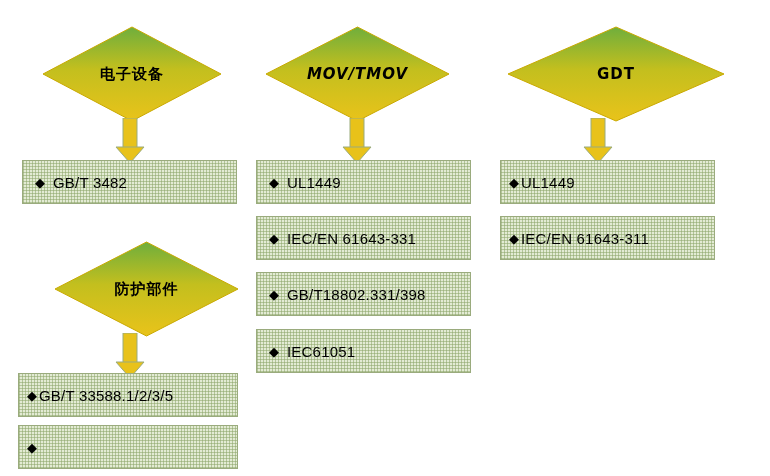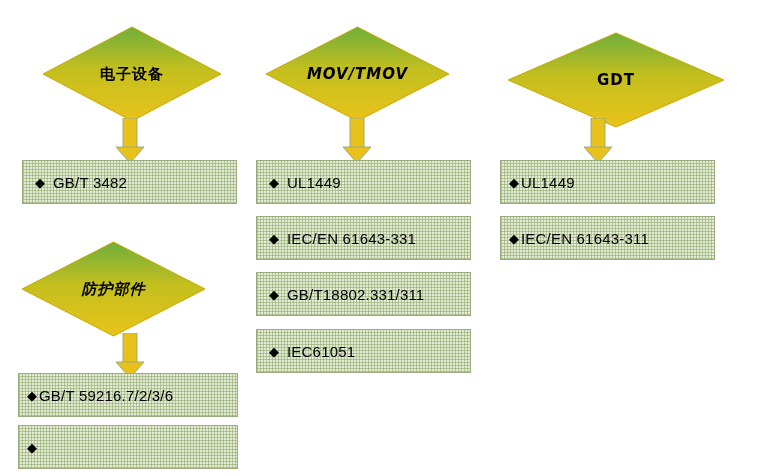--- a/index.html
+++ b/index.html
@@ -136,28 +136,28 @@
   <div class="box" style="left:256px; top:160px; width:215px; height:44px;">
     <span class="bullet">◆</span>
     <span class="btext">UL1449</span>
   </div>
   <div class="box" style="left:256px; top:216px; width:215px; height:44px;">
     <span class="bullet">◆</span>
     <span class="btext">IEC/EN 61643-331</span>
   </div>
   <div class="box" style="left:256px; top:272px; width:215px; height:44px;">
     <span class="bullet">◆</span>
-    <span class="btext">GB/T18802.331/311</span>
+    <span class="btext">GB/T18802.331/398</span>
   </div>
   <div class="box" style="left:256px; top:329px; width:215px; height:44px;">
     <span class="bullet">◆</span>
     <span class="btext">IEC61051</span>
   </div>
 
-  <div class="diamond" style="left:507px; top:32px; width:218px; height:96px;">
+  <div class="diamond" style="left:507px; top:26px; width:218px; height:96px;">
     <svg width="218" height="96" viewBox="0 0 218 96">
       <defs>
         <linearGradient id="dg3" x1="0" y1="0" x2="0" y2="1">
           <stop offset="0%" stop-color="#6fae3c"></stop>
           <stop offset="45%" stop-color="#c3bf1e"></stop>
           <stop offset="100%" stop-color="#e9c31a"></stop>
         </linearGradient>
       </defs>
       <polygon points="109,1 217,48 109,95 1,48" fill="url(#dg3)" stroke="#c9a900" stroke-width="1"></polygon>
     </svg>
@@ -173,21 +173,21 @@
 
   <div class="box tight" style="left:500px; top:160px; width:215px; height:44px;">
     <span class="bullet">◆</span>
     <span class="btext">UL1449</span>
   </div>
   <div class="box tight" style="left:500px; top:216px; width:215px; height:44px;">
     <span class="bullet">◆</span>
     <span class="btext">IEC/EN 61643-311</span>
   </div>
 
-  <div class="diamond" style="left:21px; top:241px; width:185px; height:96px;font-style:italic;">
+  <div class="diamond" style="left:54px; top:241px; width:185px; height:96px;">
     <svg width="185" height="96" viewBox="0 0 185 96">
       <defs>
         <linearGradient id="dg4" x1="0" y1="0" x2="0" y2="1">
           <stop offset="0%" stop-color="#6fae3c"></stop>
           <stop offset="45%" stop-color="#c3bf1e"></stop>
           <stop offset="100%" stop-color="#e9c31a"></stop>
         </linearGradient>
       </defs>
       <polygon points="92.5,1 184,48 92.5,95 1,48" fill="url(#dg4)" stroke="#c9a900" stroke-width="1"></polygon>
     </svg>
@@ -196,19 +196,19 @@
 
   <div class="arrow" style="left:112px; top:333px; width:36px; height:46px;">
     <svg width="36" height="46" viewBox="0 0 36 46">
       <rect x="11" y="0" width="14" height="30" fill="#e8c21a" stroke="#9aab7d" stroke-width="1"></rect>
       <polygon points="4,29 32,29 18,45" fill="#e8c21a" stroke="#9aab7d" stroke-width="1"></polygon>
     </svg>
   </div>
 
   <div class="box tight" style="left:18px; top:373px; width:220px; height:44px;">
     <span class="bullet">◆</span>
-    <span class="btext">GB/T 59216.7/2/3/6</span>
+    <span class="btext">GB/T 33588.1/2/3/5</span>
   </div>
   <div class="box tight" style="left:18px; top:425px; width:220px; height:44px;">
     <span class="bullet">◆</span>
   </div>
 
 </div>
 
 </body></html>

